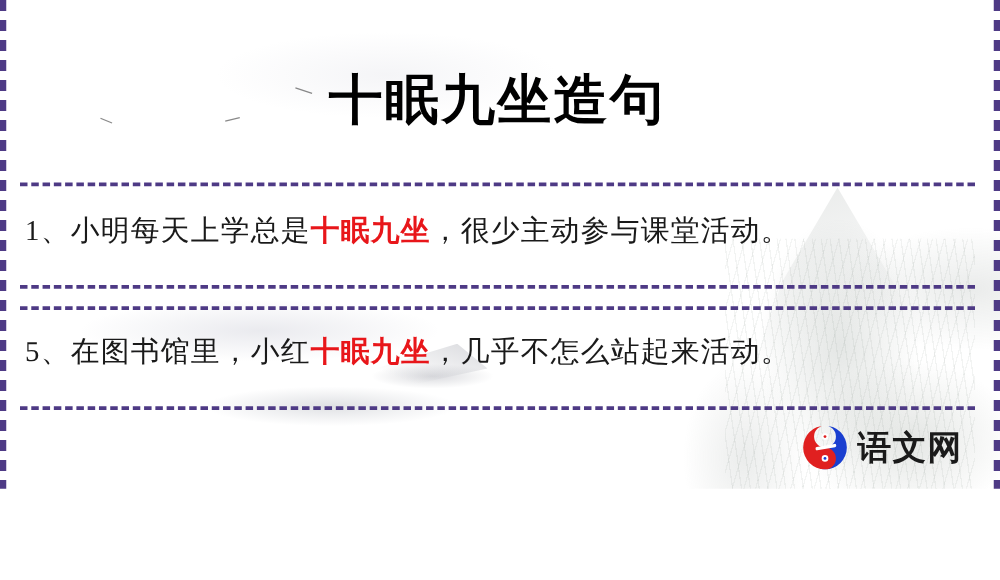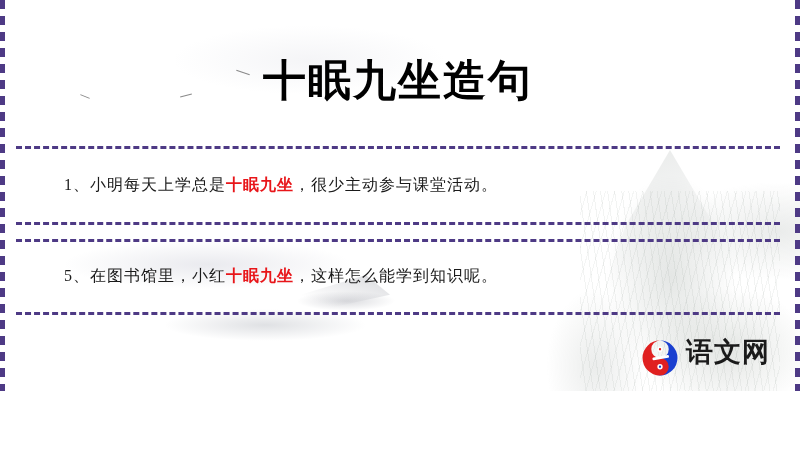--- a/index.html
+++ b/index.html
@@ -149,43 +149,42 @@
     border-top: 3px dashed #4e3a85;
     margin: 0 2px;
   }
   .d1 { margin-top: 22px; }
   .d2 { margin-top: 17px; }
   .d3 { margin-top: 14px; }
   .d4 { margin-top: 16px; }
 
   .sentence {
     font-family: "Liberation Serif", "DejaVu Serif", serif;
-    font-size: 16px;
+    font-size: 23px;
     line-height: 40px;
     color: #1a1a1a;
     letter-spacing: 1px;
     padding: 0 6px;
-    margin-left: 44px;
   }
   .s1 { margin-top: 16px; }
   .s2 { margin-top: 13px; }
   .s3 { margin-top: 14px; }
 
   .kw {
     color: #e8161a;
     font-weight: 700;
   }
 
   
   .logo {
     position: absolute;
     right: 30px;
     bottom: 14px;
     display: flex;
-    align-items: flex-start;
+    align-items: center;
     gap: 7px;
     z-index: 6;
   }
   .logo-mark {
     width: 38px;
     height: 38px;
     flex: 0 0 auto;
   }
   .logo-text {
     font-family: "Liberation Sans", "DejaVu Sans", sans-serif;
@@ -224,21 +223,21 @@
     <p class="sentence s1">
       <span>1、小明每天上学总是</span><span class="kw">十眠九坐</span><span>，很少主动参与课堂活动。</span>
     </p>
 
     <div class="divider d2"></div>
 
 
     <div class="divider d3"></div>
 
     <p class="sentence s3">
-      <span>5、在图书馆里，小红</span><span class="kw">十眠九坐</span><span>，这样怎么能学到知识呢。</span>
+      <span>5、在图书馆里，小红</span><span class="kw">十眠九坐</span><span>，几乎不怎么站起来活动。</span>
     </p>
 
     <div class="divider d4"></div>
 
   </div>
 
   <div class="logo">
     <svg class="logo-mark" viewBox="0 0 100 100">
       <path d="M50 4 A46 46 0 0 1 50 96 A23 23 0 0 1 50 50 A23 23 0 0 0 50 4 Z" fill="#1a3fd0"></path>
       <path d="M50 96 A46 46 0 0 1 50 4 A23 23 0 0 0 50 50 A23 23 0 0 1 50 96 Z" fill="#e02020"></path>

